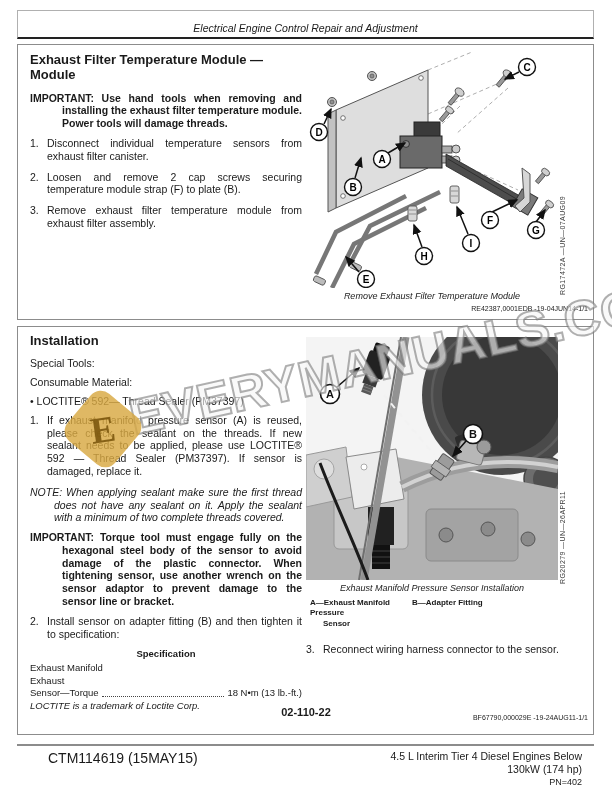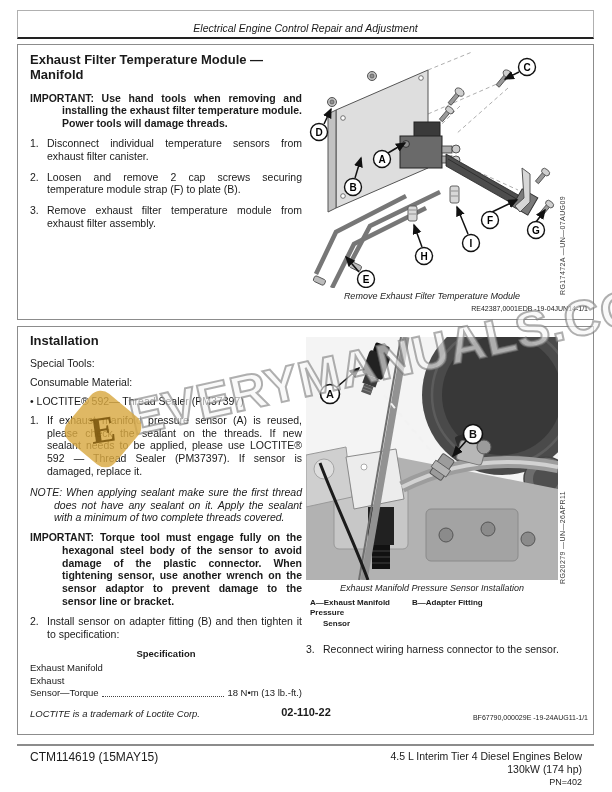--- a/index.html
+++ b/index.html
@@ -31,21 +31,21 @@
   .imp { font-weight:bold; padding-left:32px; text-indent:-32px; margin-bottom:9px; }
   .note { font-style:italic; padding-left:24px; text-indent:-24px; margin-bottom:8px; }
   .step { display:flex; font-size:10.5px; line-height:1.22; margin-bottom:8px; }
   .step .num { width:17px; flex:none; }
   .step .stext { flex:1; text-align:justify; }
   .plain { font-size:10.5px; line-height:1.22; margin-bottom:6px; }
   .spec-title { font-size:9.5px; font-weight:bold; text-align:center; margin:4px 0 3px; }
   .spec-line { font-size:9.5px; line-height:1.3; }
   .spec-flex { display:flex; align-items:flex-end; font-size:9.5px; line-height:1.3; }
   .leader { flex:1; border-bottom:1.5px dotted #444; margin:0 3px 3px; }
-  .tm-note { font-size:9.5px; font-style:italic; margin-top:8px; }
+  .tm-note { font-size:9.5px; font-style:italic; }
   
   .fig { position:absolute; }
   .fig1 { left:306px; top:50px; width:252px; height:238px; }
   .fig2 { left:306px; top:337px; width:252px; height:243px; }
   .caption { position:absolute; width:252px; left:306px; text-align:center; font-size:9px; font-style:italic; color:#222; }
   .cap1 { top:291px; }
   .cap2 { top:583px; }
   .vcode {
     position:absolute; writing-mode:vertical-rl; transform:rotate(180deg);
     font-size:7px; color:#3a3a3a; letter-spacing:0.4px; white-space:nowrap;
@@ -55,21 +55,21 @@
   .refcode { position:absolute; font-size:7px; color:#222; text-align:right; width:240px; }
   .ref1 { left:348px; top:305px; }
   .ref2 { left:348px; top:714px; }
   .legend { position:absolute; font-size:8px; font-weight:bold; line-height:1.3; }
   .lega { left:310px; top:598px; width:110px; }
   .lega .ind { padding-left:13px; }
   .legb { left:412px; top:598px; width:120px; }
   .step3 { position:absolute; left:306px; top:643px; width:276px; }
   
   .foot-rule { position:absolute; left:17px; top:744px; width:577px; height:2px; background:#8c8c8c; }
-  .foot-left { position:absolute; left:30px; top:750px; font-size:12px; }
+  .foot-left { position:absolute; left:48px; top:750px; font-size:14px; }
   .foot-center { position:absolute; left:0; top:706px; width:612px; text-align:center; font-size:11px; font-weight:bold; }
   .foot-right { position:absolute; right:30px; top:750px; width:270px; text-align:right; font-size:10.5px; line-height:1.25; }
   .foot-pn { position:absolute; right:30px; top:777px; font-size:9px; text-align:right; }
   
   .wm-text {
     position:absolute; left:124px; top:390px; z-index:40;
     font-size:50px; font-weight:bold; letter-spacing:1px; white-space:nowrap;
     transform:rotate(-12.5deg); transform-origin:0 0;
     color:rgba(240,240,240,0.38);
     -webkit-text-stroke:2px rgba(112,112,112,0.55);
@@ -97,21 +97,21 @@
 
   <div class="header-box">
     <div class="header-title">Electrical Engine Control Repair and Adjustment</div>
   </div>
 
   <div class="sec-box sec1"></div>
 
   <div class="col s1col">
     <div class="sec-title">
       <div>Exhaust Filter Temperature Module —</div>
-      <div>Manifold</div>
+      <div>Module</div>
     </div>
     <p class="body imp"><span>IMPORTANT:</span> <span>Use hand tools when removing and installing the exhaust filter temperature module. Power tools will damage threads.</span></p>
     <div class="step">
       <span class="num">1.</span>
       <span class="stext">Disconnect individual temperature sensors from exhaust filter canister.</span>
     </div>
     <div class="step">
       <span class="num">2.</span>
       <span class="stext">Loosen and remove 2 cap screws securing temperature module strap (F) to plate (B).</span>
     </div>

